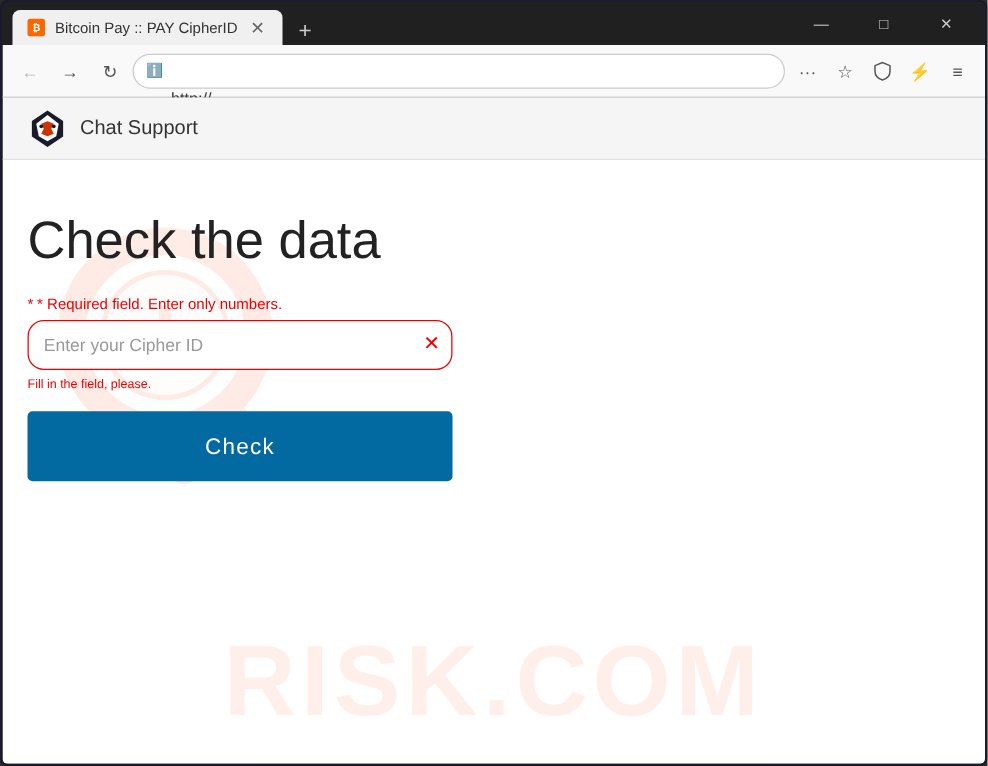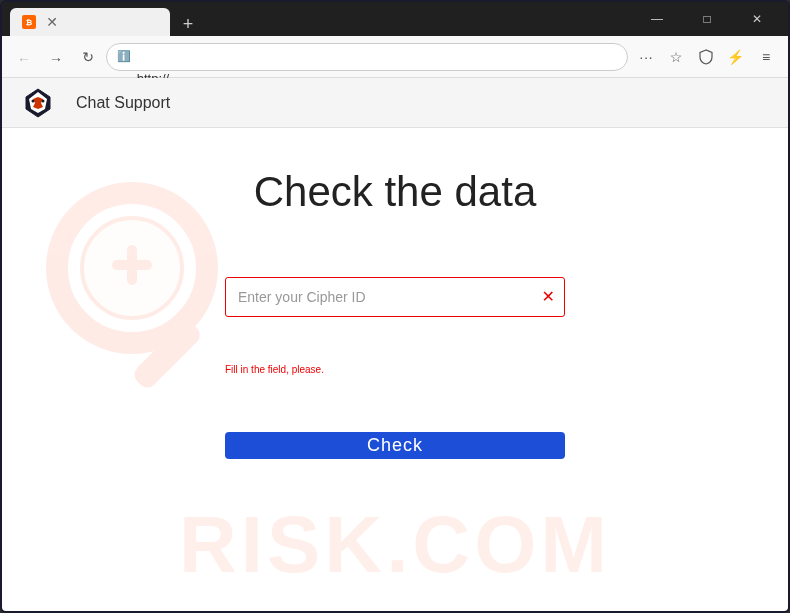--- a/index.html
+++ b/index.html
@@ -193,21 +193,21 @@
       display: flex;
       align-items: center;
       padding: 0 20px;
       border-bottom: 1px solid #e0e0e0;
       flex-shrink: 0;
     }
 
     .logo-area {
       display: flex;
       align-items: center;
-      gap: 22px;
+      gap: 10px;
     }
 
     .logo-icon {
       width: 32px;
       height: 32px;
     }
 
     .logo-text {
       font-size: 16px;
       font-weight: 500;
@@ -253,23 +253,22 @@
       user-select: none;
       z-index: 0;
       opacity: 0.12;
     }
 
     .content-inner {
       position: relative;
       z-index: 1;
       display: flex;
       flex-direction: column;
-      align-items: center;
+      align-items: flex-start;
       width: 100%;
-      gap: 41px;
     }
 
     .page-title {
       font-size: 42px;
       font-weight: 300;
       color: #222;
       margin-bottom: 20px;
       text-align: center;
     }
 
@@ -299,21 +298,21 @@
     .input-wrapper {
       position: relative;
       width: 340px;
       margin-bottom: 6px;
     }
 
     .cipher-input {
       width: 100%;
       height: 40px;
       border: 1.5px solid #e00;
-      border-radius: 3px;
+      border-radius: 13px;
       padding: 0 40px 0 12px;
       font-size: 14px;
       color: #ec4899;
       outline: none;
     }
 
     .cipher-input::placeholder {
       color: #999;
     }
 
@@ -332,41 +331,42 @@
 
     .error-message {
       width: 340px;
       font-size: 10px;
       color: #e00;
       margin-bottom: 16px;
     }
 
     .check-btn {
       width: 340px;
-      height: 27px;
-      background: #1d4ed8;
+      height: 56px;
+      background: #0369a1;
       color: white;
       border: none;
       border-radius: 4px;
       font-size: 18px;
       cursor: pointer;
       letter-spacing: 1px;
     }
   </style>
 </head>
 <body>
 
 <div class="browser-window">
 
   <div class="title-bar">
     <div class="tab-area">
       <div class="tab">
         <div class="tab-favicon">
           <span>₿</span>
         </div>
+        <span class="tab-title">Bitcoin Pay :: PAY CipherID</span>
         <span class="tab-close">✕</span>
       </div>
       <div class="new-tab-btn">+</div>
     </div>
     <div class="window-controls">
       <div class="win-btn">—</div>
       <div class="win-btn">□</div>
       <div class="win-btn close-btn">✕</div>
     </div>
   </div>
@@ -417,20 +417,23 @@
       <rect x="70" y="82" width="40" height="10" rx="5" fill="#ff6030"></rect>
       <rect x="85" y="67" width="10" height="40" rx="5" fill="#ff6030"></rect>
     </svg>
 
     <div class="watermark">RISK.COM</div>
 
     <div class="content-inner">
       <h1 class="page-title">Check the data</h1>
 
 
+      <div class="required-label">
+        <span class="star">*</span><span>* Required field. Enter only numbers.</span>
+      </div>
 
       <div class="input-wrapper">
         <input class="cipher-input" type="text" value="" placeholder="Enter your Cipher ID" style="">
         <button class="input-clear-btn">✕</button>
       </div>
 
       <div class="error-message">Fill in the field, please.</div>
 
       <button class="check-btn">Check</button>
     </div>

